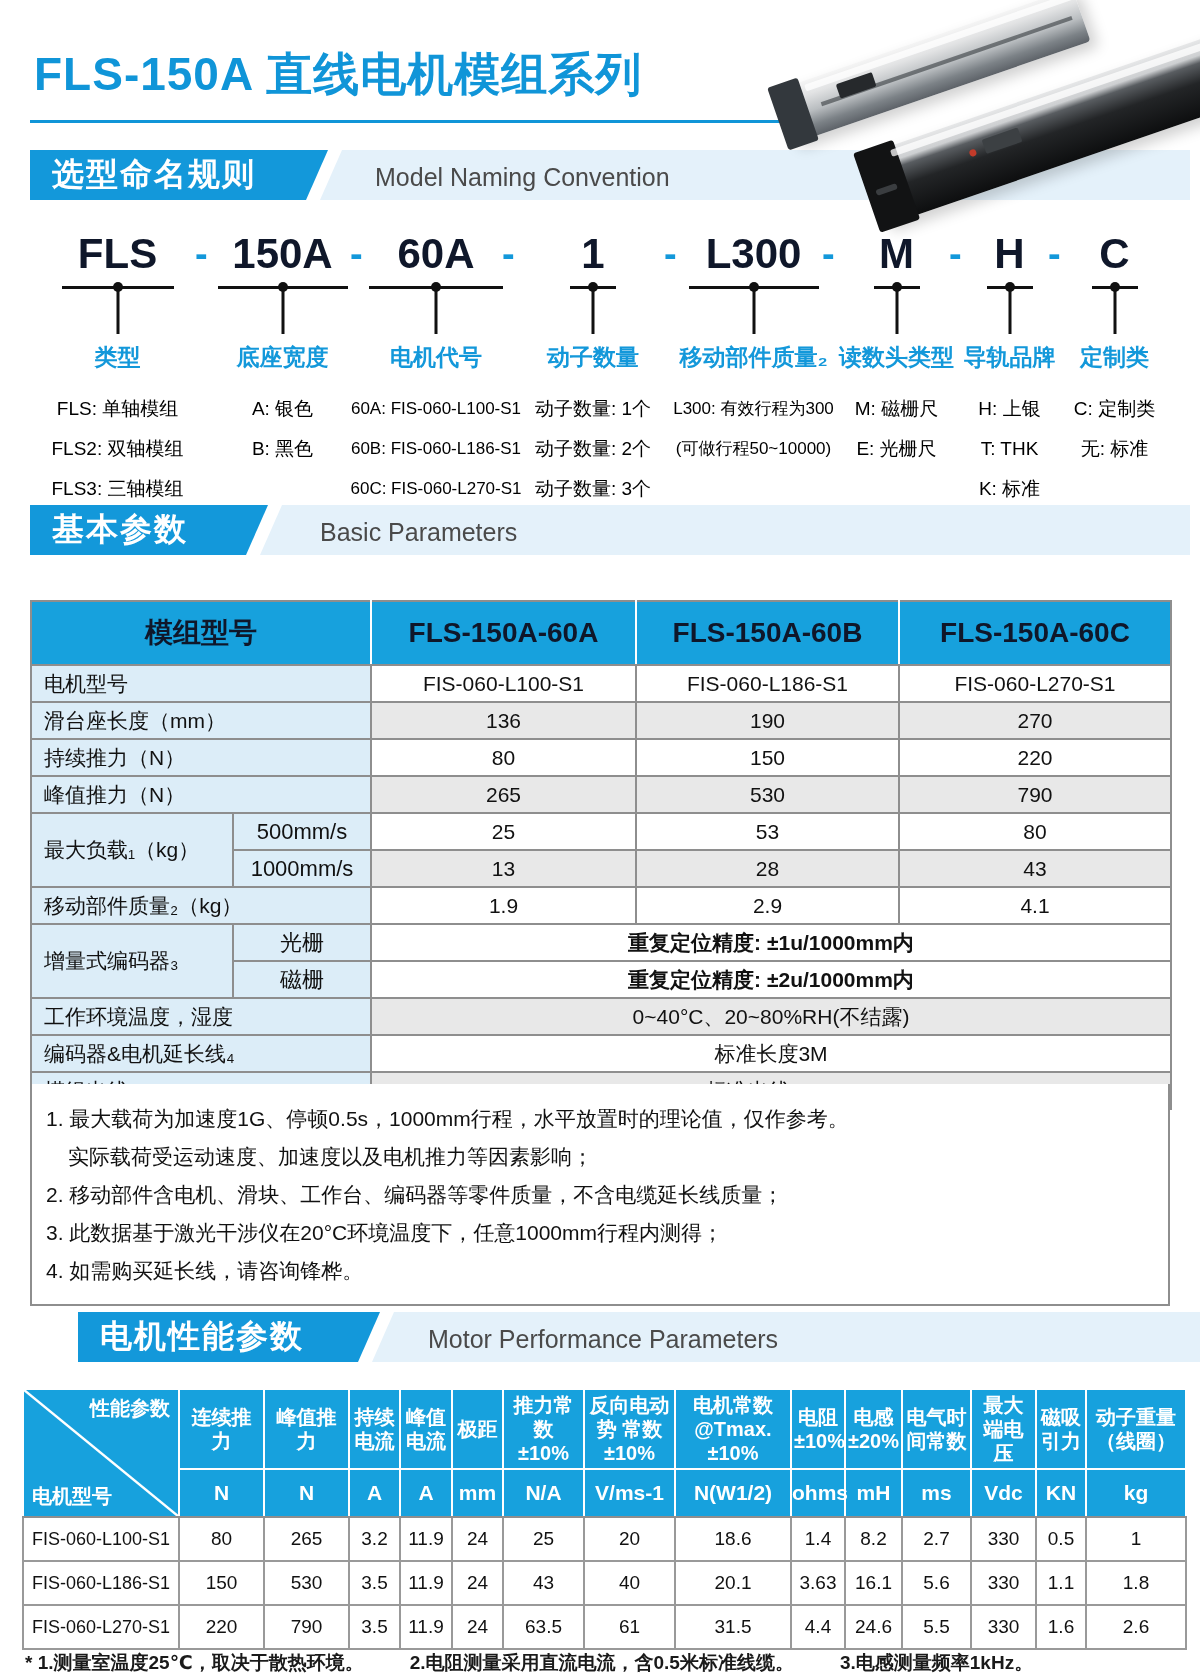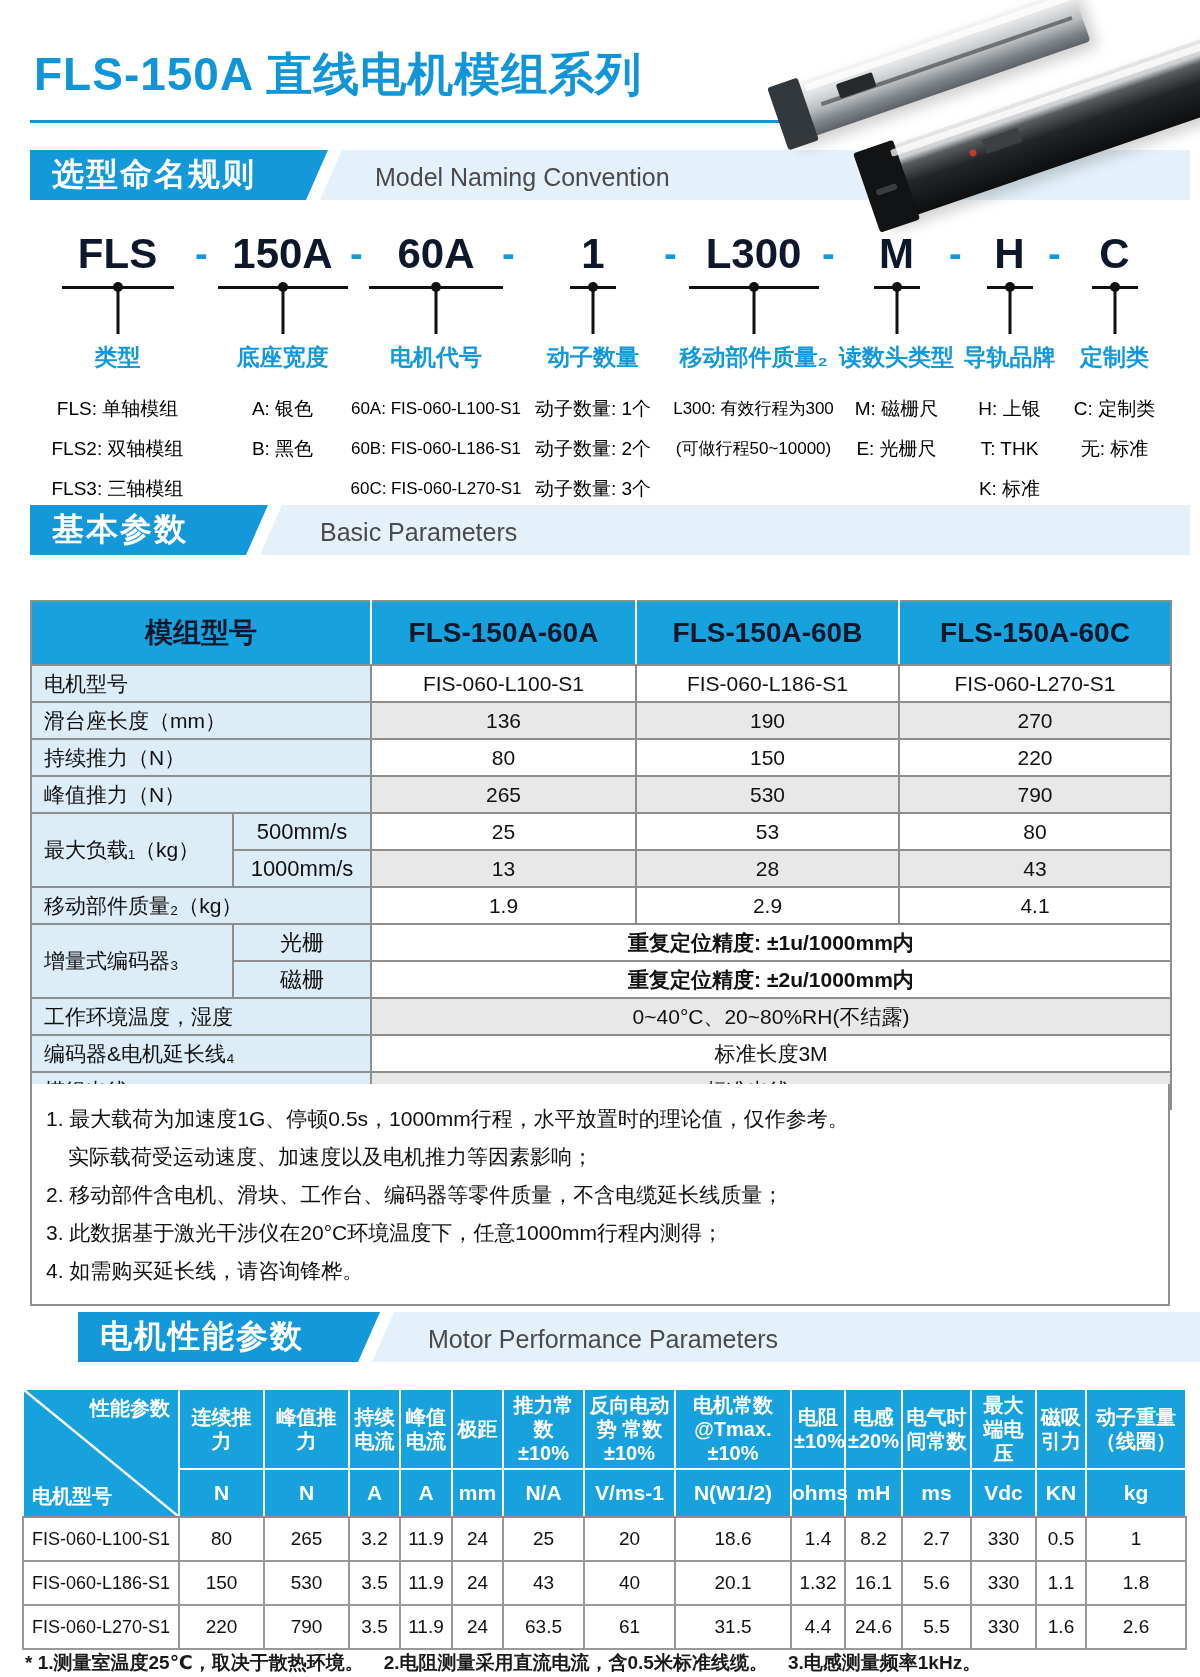--- a/index.html
+++ b/index.html
@@ -94,21 +94,21 @@
   .mh-units th{height:46px;font-size:21px;border-bottom:2px solid #8e8e8e;}
   .motor-table td{border:2px solid #999;height:42px;font-size:19px;background:#fff;}
   .motor-table td.model{font-size:18px;}
   .corner{position:relative;padding:0;}
   .corner svg{position:absolute;left:0;top:0;width:100%;height:100%;}
   .corner .ctop{position:absolute;top:6px;right:8px;font-size:20px;}
   .corner .cbottom{position:absolute;bottom:8px;left:8px;font-size:20px;}
   .motor-table .corner{border-bottom:2px solid #8e8e8e;}
 
   
-  .footnote{position:absolute;left:25px;top:1650px;display:flex;gap:20px;}
+  .footnote{position:absolute;left:25px;top:1650px;display:flex;gap:46px;}
   .footnote span{font-size:19px;font-weight:bold;color:#1a1a1a;white-space:nowrap;}
 </style>
 </head>
 <body>
 
 <div class="page">
 
   <div class="page-title">FLS-150A 直线电机模组系列</div>
   <div class="title-rule"></div>
 
@@ -438,21 +438,21 @@
       <tr>
         <td class="model">FIS-060-L186-S1</td>
         <td>150</td>
         <td>530</td>
         <td>3.5</td>
         <td>11.9</td>
         <td>24</td>
         <td>43</td>
         <td>40</td>
         <td>20.1</td>
-        <td>1.32</td>
+        <td>3.63</td>
         <td>16.1</td>
         <td>5.6</td>
         <td>330</td>
         <td>1.1</td>
         <td>1.8</td>
       </tr>
       <tr>
         <td class="model">FIS-060-L270-S1</td>
         <td>220</td>
         <td>790</td>

